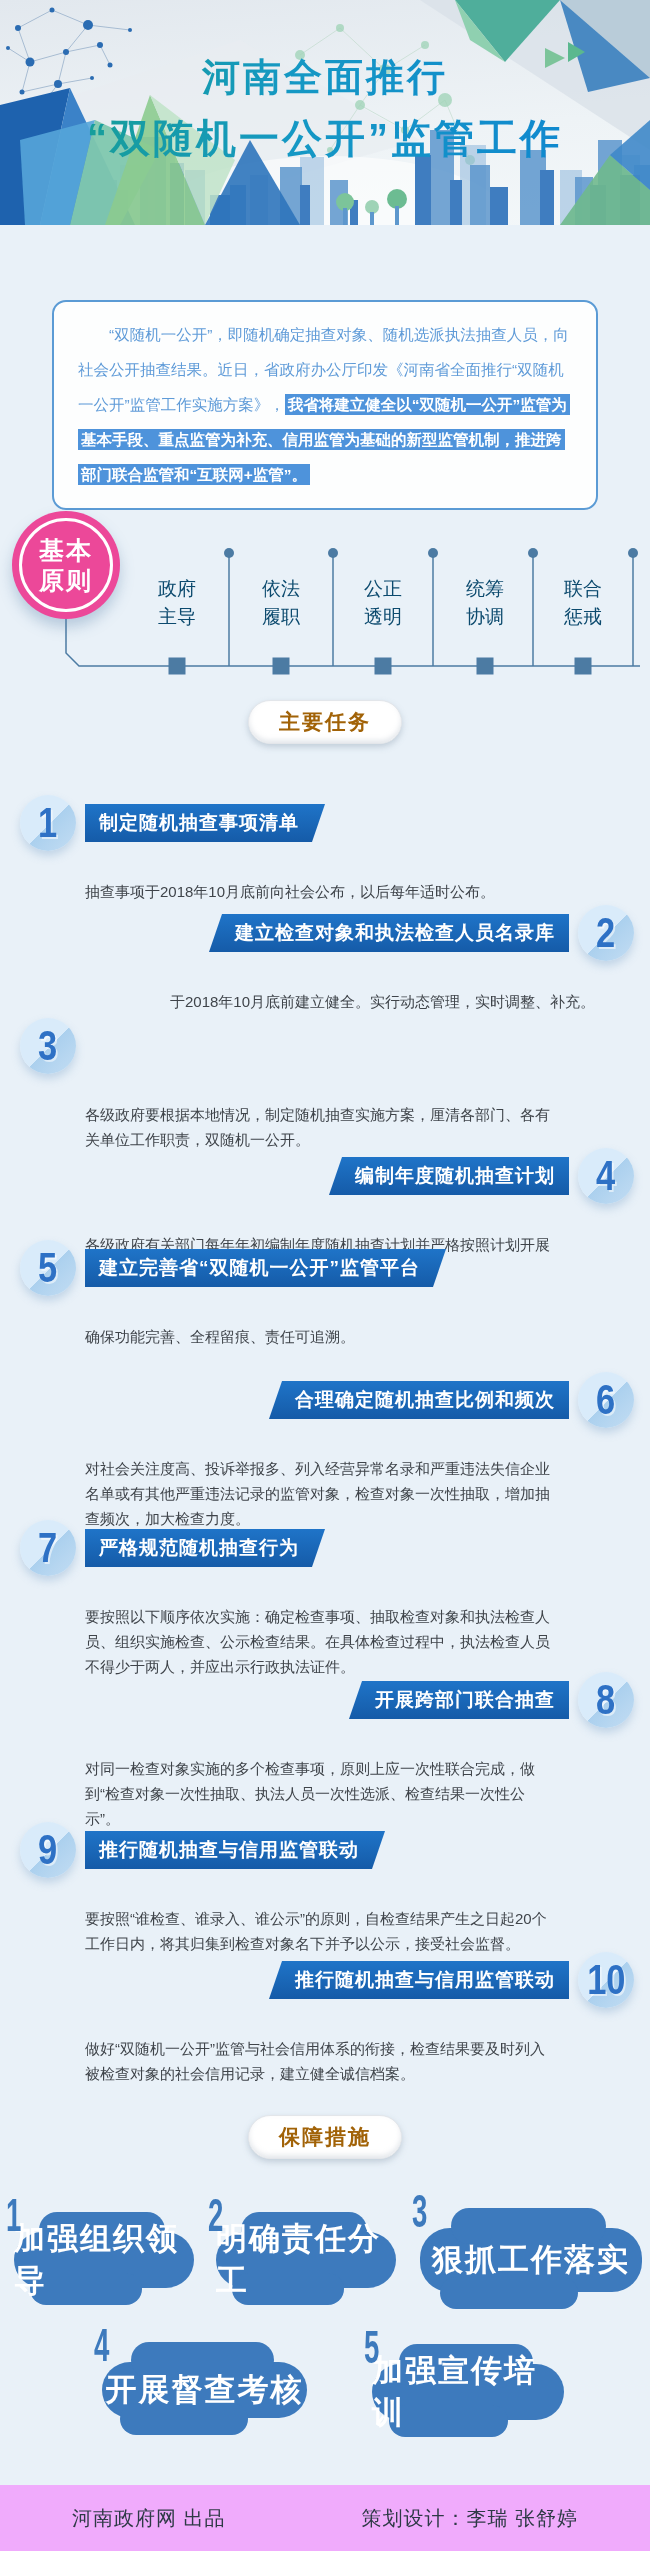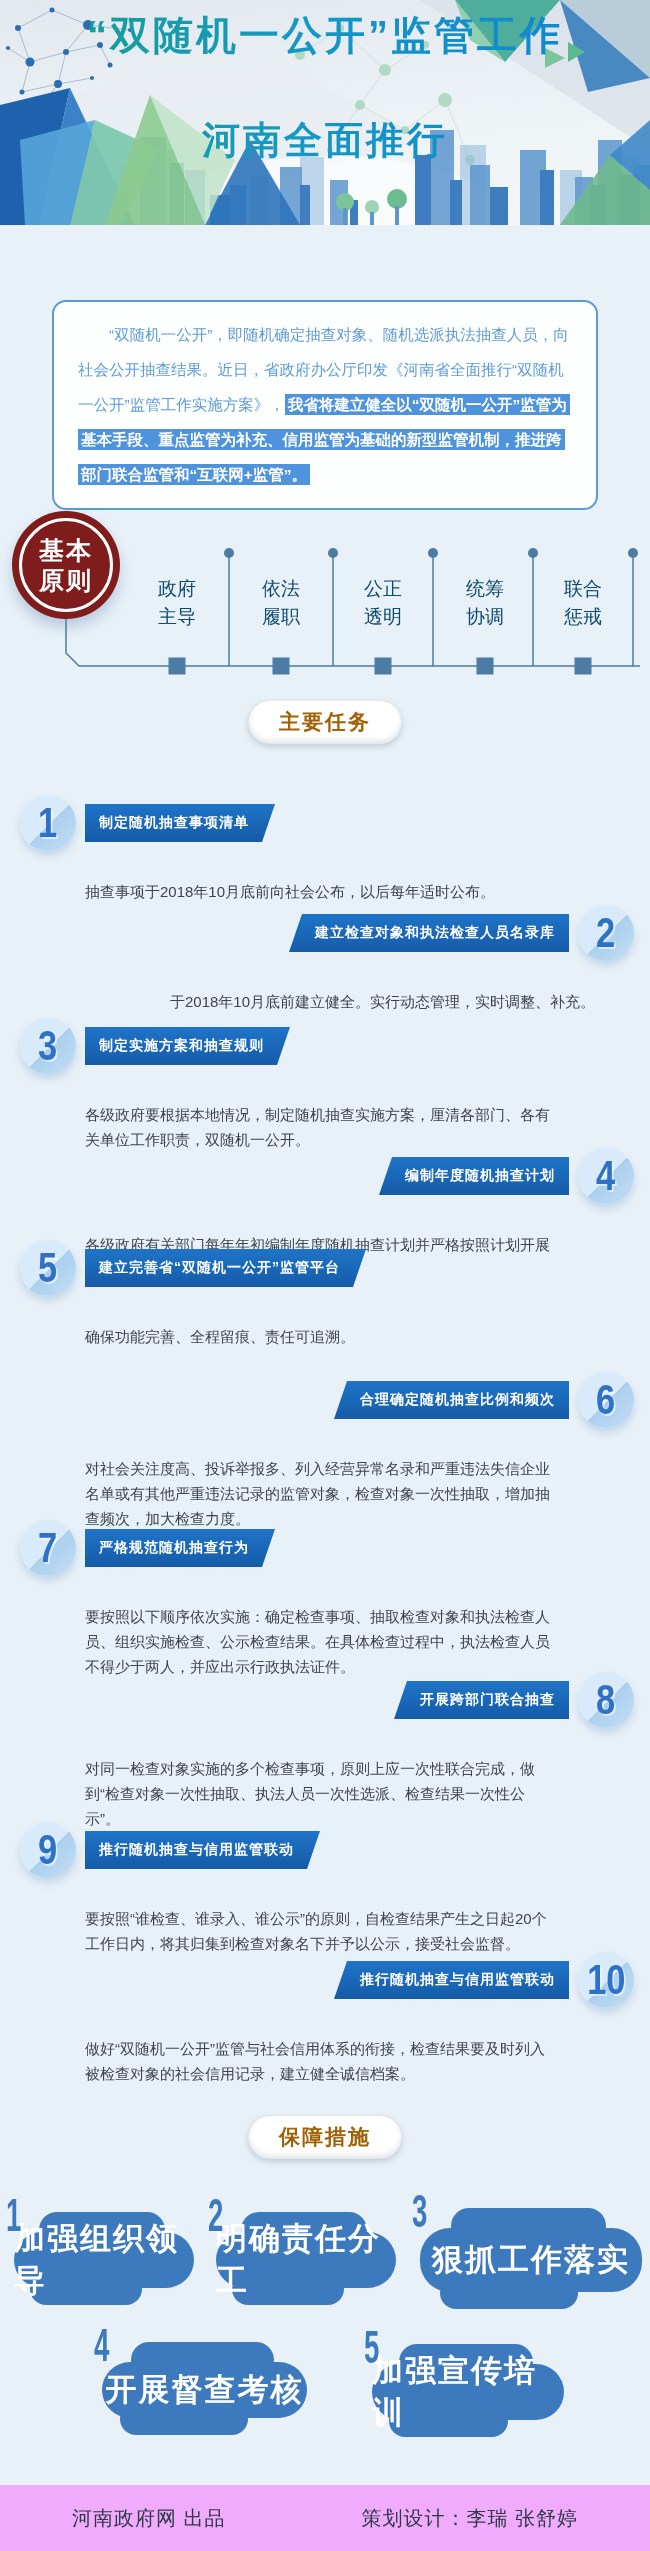--- a/index.html
+++ b/index.html
@@ -21,21 +21,21 @@
   
   .intro-box{position:absolute;top:300px;left:52px;width:546px;box-sizing:border-box;
     background:#fdfefe;border:2px solid #5b9bd5;border-radius:14px;padding:16px 24px;}
   .intro-text{margin:0;font-size:15.5px;line-height:2.25;color:#5f9bd8;text-indent:2em;}
   .intro-highlight{background:#4e93db;color:#ffffff;font-weight:bold;padding:2px 3px;
     box-decoration-break:clone;-webkit-box-decoration-break:clone;}
   
   .principles{position:absolute;top:495px;left:0;width:650px;height:205px;}
   .principles svg{position:absolute;top:0;left:0;}
   .principle-badge{position:absolute;left:12px;top:16px;width:108px;height:108px;border-radius:50%;
-    background:#7f1d1d;display:flex;flex-direction:column;align-items:center;justify-content:center;
+    background:#ec4899;display:flex;flex-direction:column;align-items:center;justify-content:center;
     box-shadow:0 8px 14px rgba(90,130,170,.35);z-index:2;}
   .principle-badge .ring{position:absolute;inset:7px;border:3px solid #ffffff;border-radius:50%;}
   .principle-badge span{color:#fff;font-size:25px;font-weight:bold;line-height:1.2;letter-spacing:2px;}
   .principle-label{position:absolute;top:80px;width:86px;text-align:center;
     color:#0c4a6e;font-size:19px;line-height:28px;}
   
   .pill{position:absolute;left:50%;transform:translateX(-50%);
     background:#ffffff;border:1px solid #e3e6ea;border-radius:22px;padding:7px 30px;
     box-shadow:0 3px 6px rgba(120,140,160,.35), inset 0 -3px 5px rgba(180,190,200,.35);
     color:#a16207;font-size:21px;font-weight:bold;letter-spacing:2px;white-space:nowrap;}
@@ -45,21 +45,21 @@
   .task.left  .task-head{justify-content:flex-start;padding-left:20px;}
   .task.right .task-head{justify-content:flex-end;padding-right:16px;}
   .num-badge{flex:none;width:56px;height:56px;border-radius:50%;
     background:linear-gradient(135deg,#d9ebfa 0%,#d9ebfa 52%,#abd0ee 52%,#c3ddf3 100%);
     display:flex;align-items:center;justify-content:center;
     box-shadow:0 5px 9px rgba(120,160,200,.35);}
   .num-badge span{color:#2e71c5;font-size:42px;font-weight:bold;line-height:1;
     transform:scaleX(.82);text-shadow:2px 2px 0 rgba(255,255,255,.55);}
   .banner{display:inline-flex;align-items:center;height:38px;
     background:linear-gradient(180deg,#1f74c8,#155ba8);color:#fff;
-    font-size:14px;font-weight:bold;letter-spacing:1px;white-space:nowrap;}
+    font-size:19px;font-weight:bold;letter-spacing:1px;white-space:nowrap;}
   .task.left  .banner{margin-left:9px;padding:0 26px 0 14px;
     clip-path:polygon(0 0,100% 0,calc(100% - 13px) 100%,0 100%);}
   .task.right .banner{margin-right:9px;padding:0 14px 0 26px;
     clip-path:polygon(13px 0,100% 0,100% 100%,0 100%);}
   .desc{position:relative;margin:28px 0 0 85px;width:472px;
     font-size:15px;line-height:25px;color:#3f444a;}
   .desc.indent{margin-left:170px;width:430px;}
   
   .cloud{position:absolute;height:56px;background:#3d7abd;border-radius:30px;
     display:flex;align-items:center;justify-content:center;}
@@ -205,22 +205,22 @@
         <polygon points="20,140 95,120 70,225 25,225" fill="#55a5d9" opacity="0.9"></polygon>
         <polygon points="95,120 160,150 120,225 70,225" fill="#7fc7ae" opacity="0.95"></polygon>
         <polygon points="105,225 150,95 205,225" fill="#8ccb8f" opacity="0.9"></polygon>
         <polygon points="150,95 205,225 235,160" fill="#bfe3c8" opacity="0.85"></polygon>
         <polygon points="205,225 250,140 300,225" fill="#2e74bb" opacity="0.9"></polygon>
         <polygon points="560,225 610,155 650,190 650,225" fill="#6fb98d" opacity="0.9"></polygon>
         <polygon points="610,155 650,120 650,190" fill="#3f88c9" opacity="0.9"></polygon>
       </g>
     </svg>
     <div class="title-wrap">
+      <span class="title-line l1">河南全面推行</span>
       <span class="title-line l2">“双随机一公开”监管工作</span>
-      <span class="title-line l1">河南全面推行</span>
     </div>
   </div>
 
   <div class="intro-box">
     <p class="intro-text"><span>“双随机一公开”，即随机确定抽查对象、随机选派执法抽查人员，向社会公开抽查结果。近日，省政府办公厅印发《河南省全面推行“双随机一公开”监管工作实施方案》，</span><span class="intro-highlight">我省将建立健全以“双随机一公开”监管为基本手段、重点监管为补充、信用监管为基础的新型监管机制，推进跨部门联合监管和“互联网+监管”。</span></p>
   </div>
 
   <div class="principles">
     <svg width="650" height="205" viewBox="0 0 650 205">
       <path d="M66 124 L66 158 L79 171 L640 171" fill="none" stroke="#4c7ba3" stroke-width="1.5"></path>
@@ -291,21 +291,20 @@
         </div>
     </div>
     <p class="desc indent">于2018年10月底前建立健全。实行动态管理，实时调整、补充。</p>
   </div>
 
   <div class="task left" style="top:1018px;">
     <div class="task-head">
       <div class="num-badge">
           <span>3</span>
         </div>
-      <div class="banner">制定实施方案和抽查规则</div>
     </div>
     <p class="desc">各级政府要根据本地情况，制定随机抽查实施方案，厘清各部门、各有关单位工作职责，双随机一公开。</p>
   </div>
 
   <div class="task right" style="top:1148px;">
     <div class="task-head">
       <div class="banner">编制年度随机抽查计划</div>
       <div class="num-badge">
           <span>4</span>
         </div>

